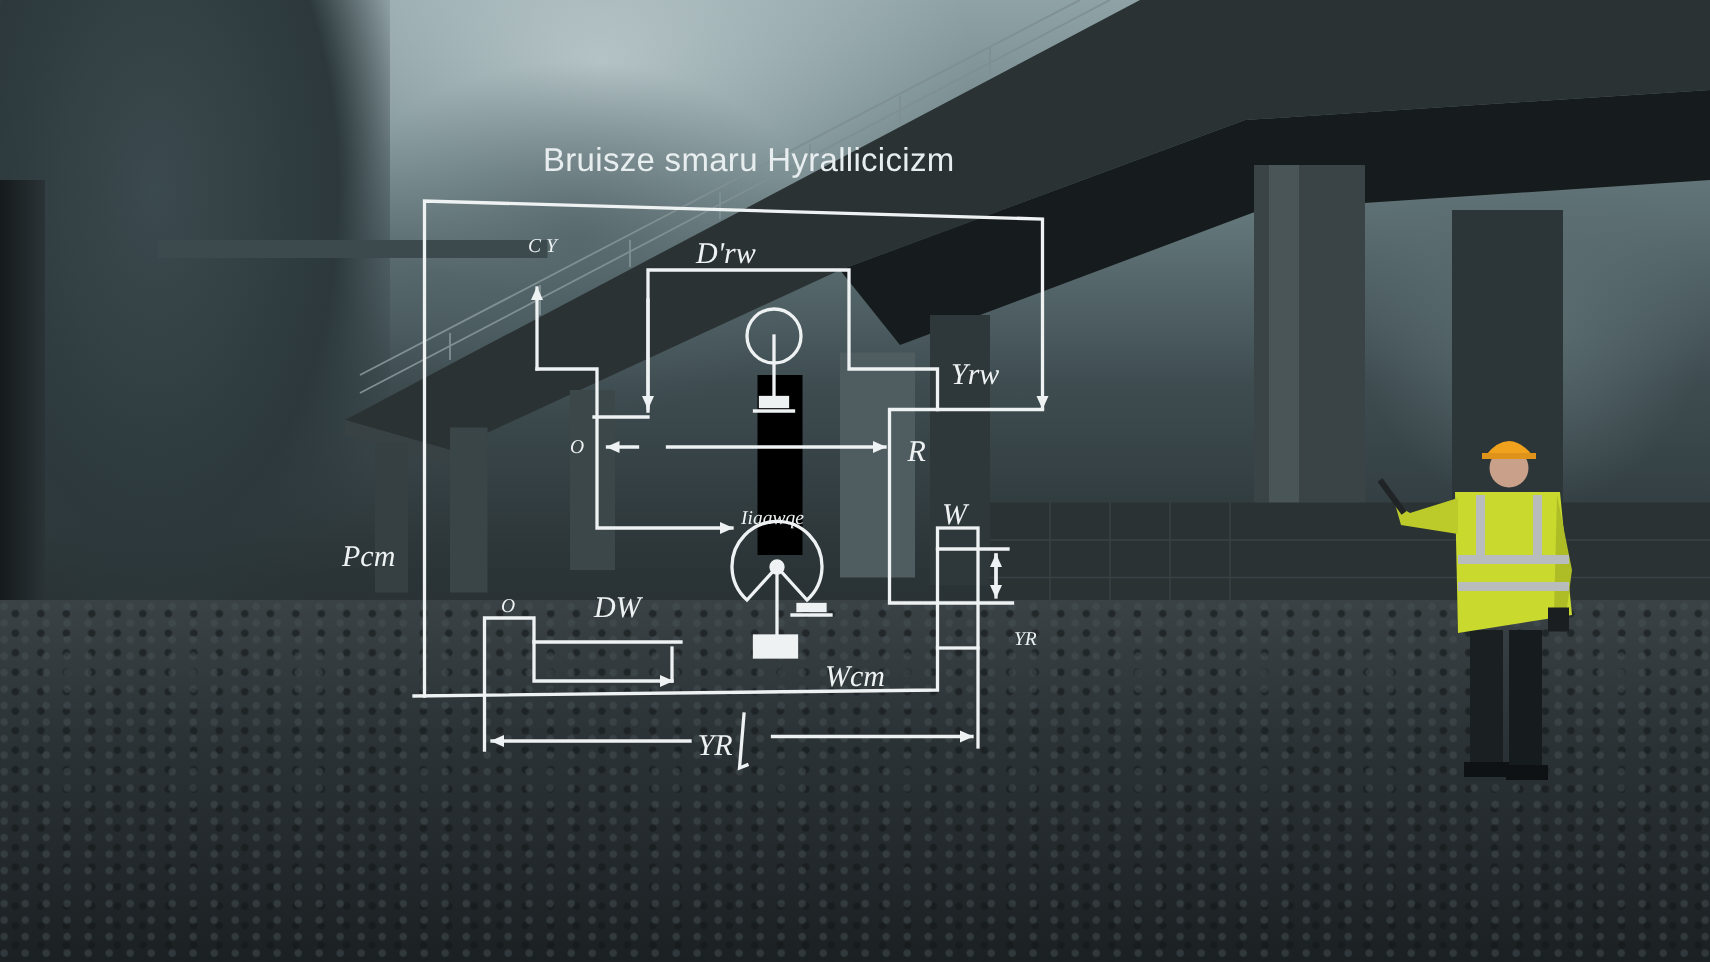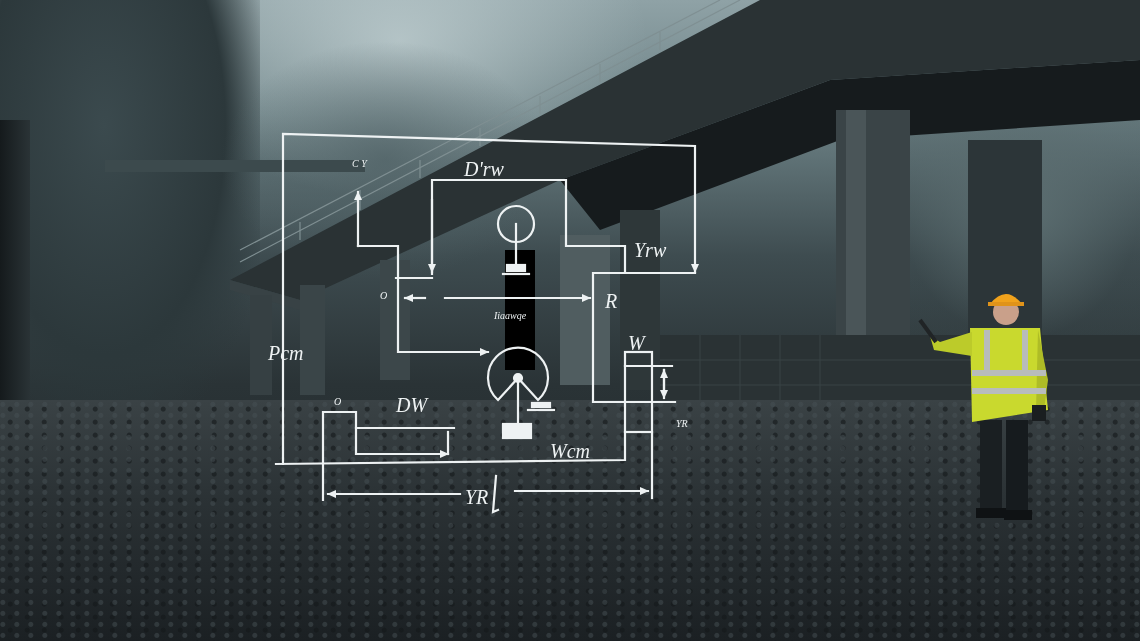--- a/index.html
+++ b/index.html
@@ -17,21 +17,21 @@
   .ground { position:absolute; left:0; top:400px; width:1140px; height:241px;
     background:
       radial-gradient(circle at 20% 40%, rgba(70,80,84,0.5) 0 2px, transparent 3px) 0 0/14px 11px,
       radial-gradient(circle at 60% 70%, rgba(20,24,26,0.6) 0 2px, transparent 3px) 0 0/17px 13px,
       linear-gradient(180deg,#3a4245 0%, #2b3235 40%, #1b2023 100%); }
   .walkway { position:absolute; left:105px; top:160px; width:260px; height:12px; background:#3c4a4d; }
   .left-wall { position:absolute; left:0; top:120px; width:30px; height:300px; background: linear-gradient(90deg,#151a1c,#2a3336); }
   svg.diagram { position:absolute; left:0; top:0; }
   .title { position:absolute; left:362px; top:94px; font-size:22px; color:#e8eeef; letter-spacing:0.2px; white-space:nowrap; }
   .lbl { position:absolute; font-family:"Liberation Serif", serif; font-style:italic; color:#eef2f3; font-size:20px; white-space:nowrap; }
-  .lbl.sm { font-size:10px;font-family:Liberation Serif, serif; }
+  .lbl.sm { font-size:13px;font-family:Liberation Serif, serif; }
   .worker { position:absolute; left:900px; top:270px; width:160px; height:260px; }
 </style>
 </head>
 <body>
 
 <div class="scene">
   <div class="sky-glow"></div>
   <div class="trees-left"></div>
   <div class="trees-mid"></div>
   <div class="bg-trees-right"></div>
@@ -129,28 +129,29 @@
 
     <polyline points="323,500 323,412 356,412 356,428 454,428"></polyline>
     <polyline points="356,428 356,454 448,454" marker-end="url(#ah)"></polyline>
     <line x1="448" y1="432" x2="448" y2="454"></line>
 
     <line x1="460" y1="494" x2="328" y2="494" marker-end="url(#ah)"></line>
     <line x1="515" y1="491" x2="648" y2="491" marker-end="url(#ah)"></line>
     <path d="M496,476 L493,512 L498,510"></path>
   </svg>
 
+  <div class="title">Bruisze smaru Hyrallicicizm</div>
   <div class="lbl sm" style="left:352px;top:158px;line-height:11px;"><span>C
 Y</span></div>
   <div class="lbl" style="left:464px;top:158px;">D'rw</div>
   <div class="lbl" style="left:634px;top:239px;">Yrw</div>
   <div class="lbl sm" style="left:380px;top:290px;">O</div>
   <div class="lbl" style="left:605px;top:290px;">R</div>
-  <div class="lbl sm" style="left:494px;top:310px;">Iiaawqe</div>
-  <div class="lbl" style="left:228px;top:342px;margin-left:40px;">Pcm</div>
+  <div class="lbl sm" style="left:494px;top:337px;">Iiaawqe</div>
+  <div class="lbl" style="left:228px;top:360px;">Pcm</div>
   <div class="lbl" style="left:628px;top:332px;">W</div>
   <div class="lbl sm" style="left:334px;top:396px;">O</div>
   <div class="lbl" style="left:396px;top:394px;">DW</div>
   <div class="lbl sm" style="left:676px;top:418px;">YR</div>
   <div class="lbl" style="left:550px;top:440px;text-align:center;">Wcm</div>
   <div class="lbl" style="left:465px;top:486px;">YR</div>
 
   <svg class="worker" viewBox="0 0 160 260">
 
     <rect x="80" y="150" width="22" height="95" fill="#1a1f22"></rect>

